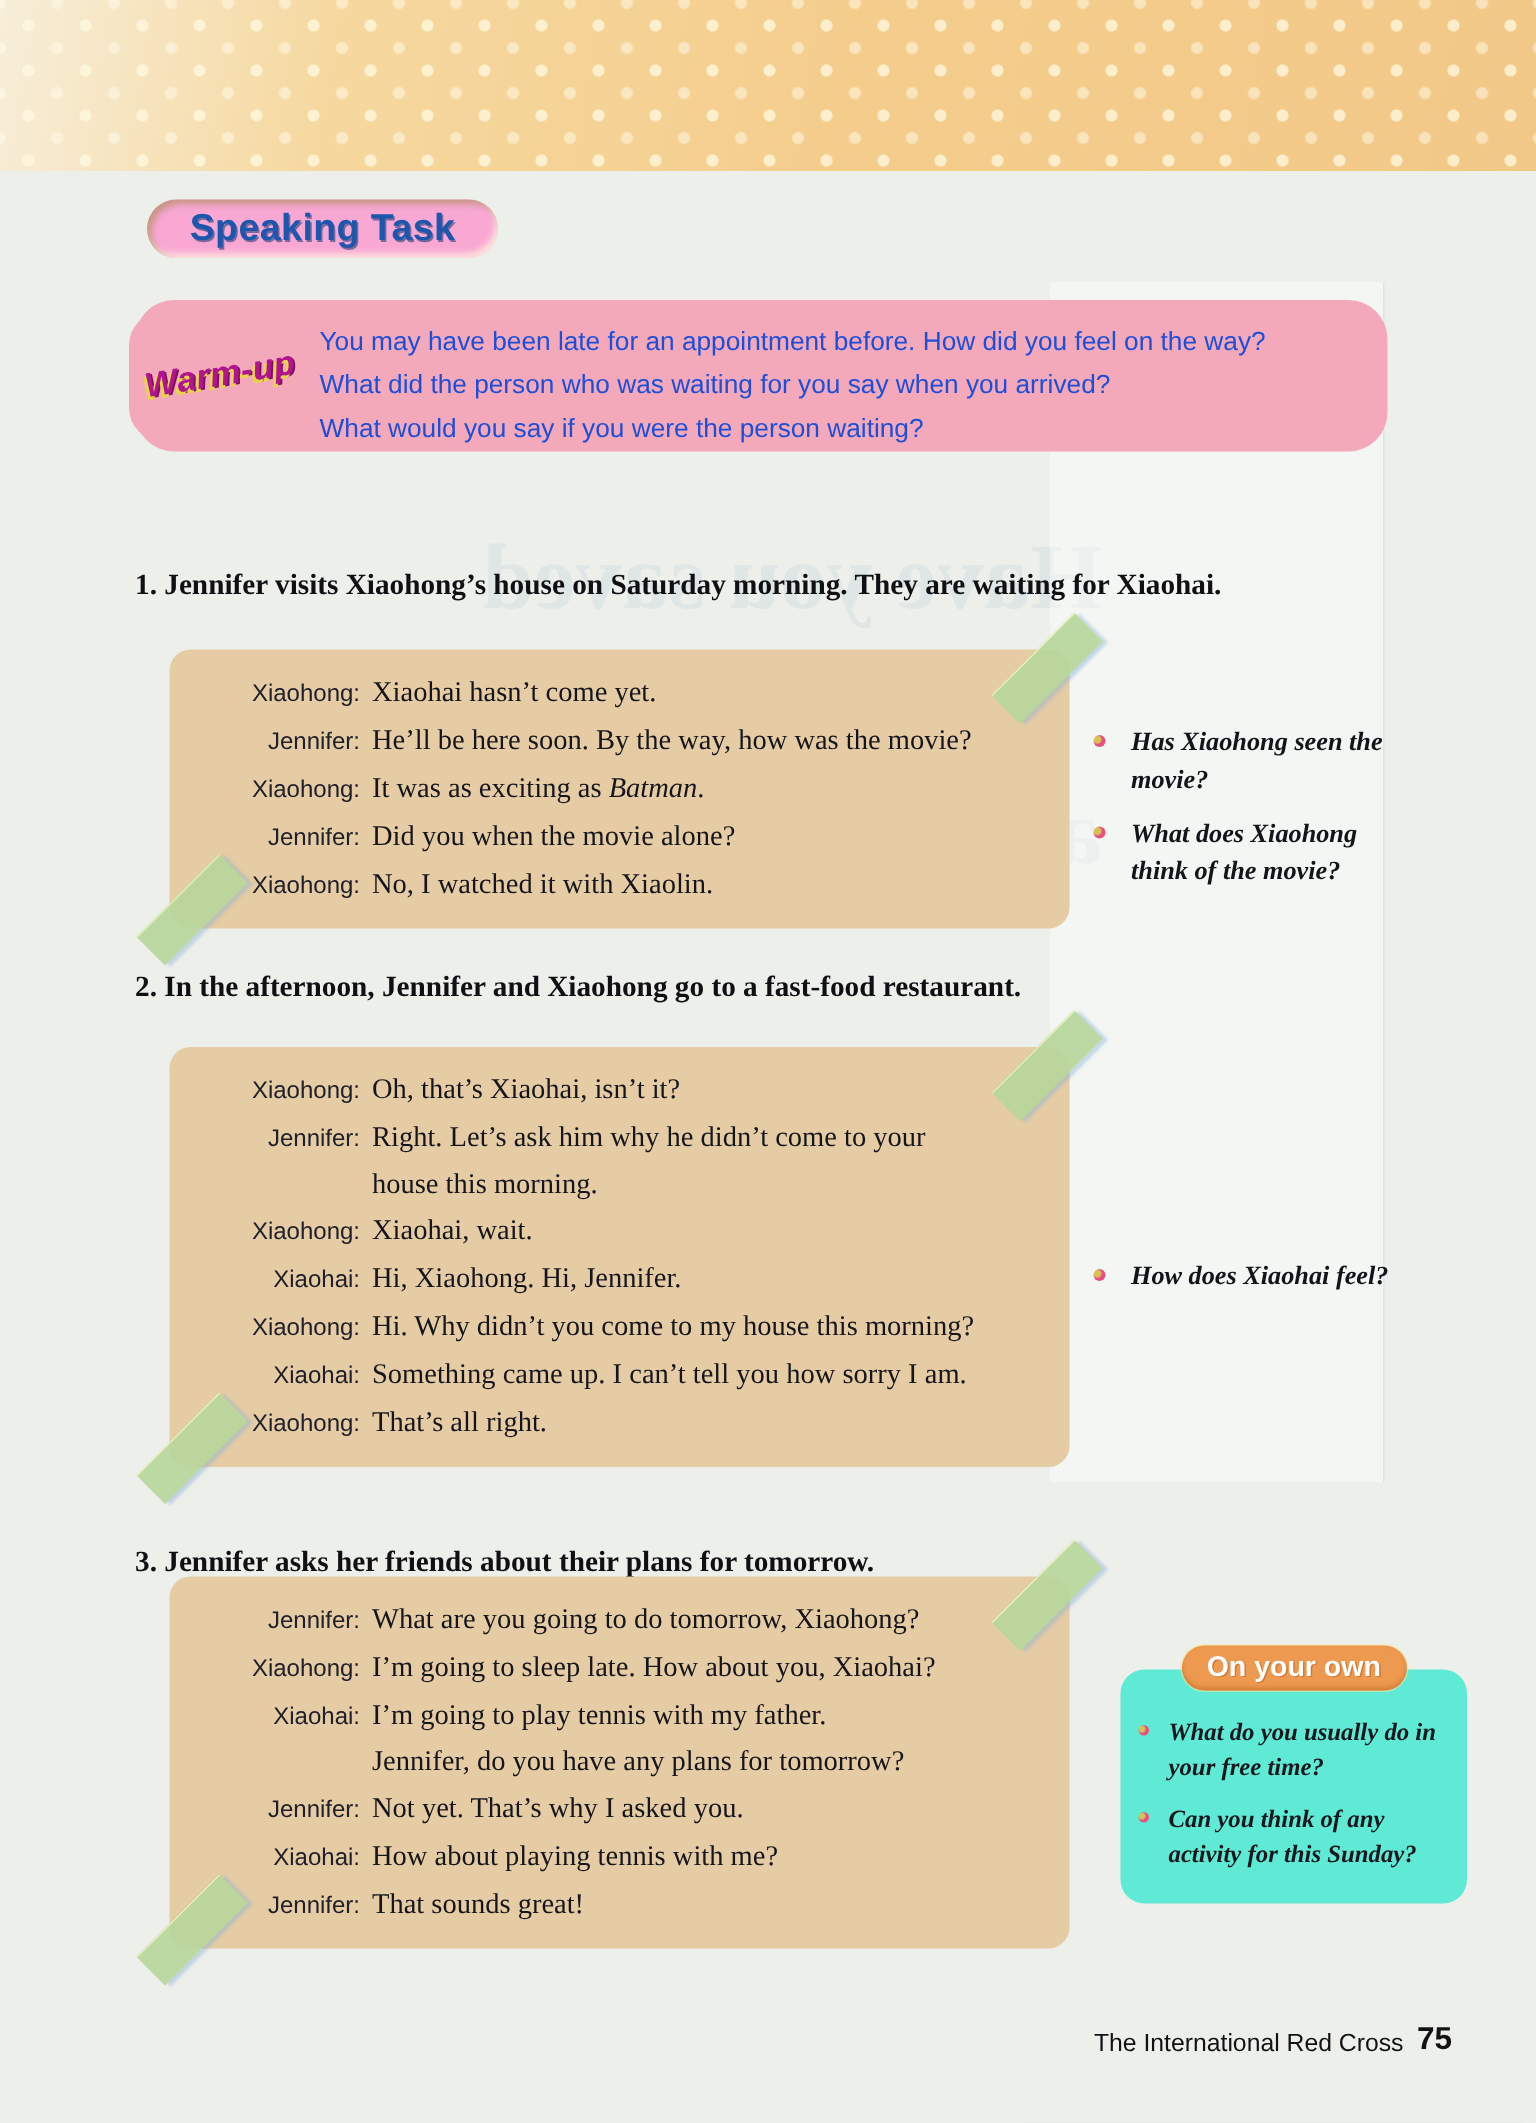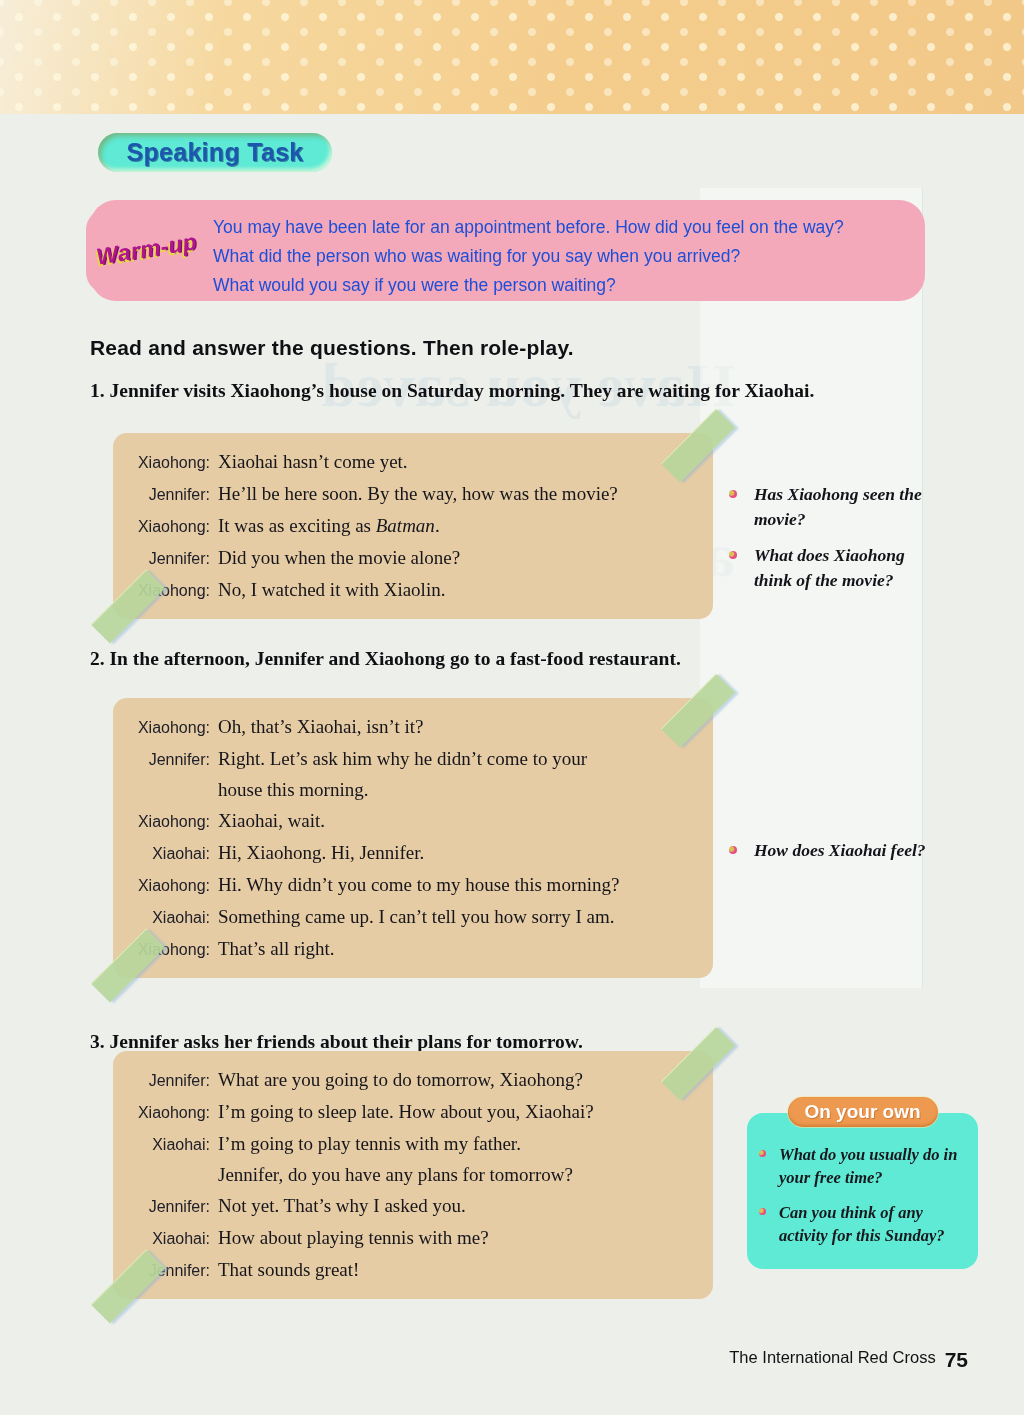--- a/index.html
+++ b/index.html
@@ -28,21 +28,21 @@
   .ghost span{display:block;}
   .ghost-edge{
     position:absolute; left:700px; top:188px; width:222px; height:800px;
     background:rgba(253,254,253,0.45);
     border-right:1px solid rgba(160,195,205,0.30);
     pointer-events:none;
   }
   
   .badge{
     position:absolute; left:98px; top:133px; width:234px; height:39px;
-    background:#5eead4; border-radius:20px;
+    background:#f9a8d4; border-radius:20px;
     box-shadow:inset 3px 3px 5px rgba(140,125,30,.45), inset -2px -3px 4px rgba(255,255,225,.7);
     display:flex; align-items:center; justify-content:center;
   }
   .badge span{
     font-size:25px; font-weight:bold; color:#1d57ad; letter-spacing:.3px;
     text-shadow:1px 1px 0 rgba(14,52,112,.55);
   }
   
   .warmup{
     position:absolute; left:90px; top:200px; width:835px; height:101px;
@@ -66,21 +66,21 @@
     position:absolute; left:90px; top:336px; margin:0;
     font-size:21px; font-weight:bold; color:#101014; letter-spacing:.2px;
   }
   .sec-h{
     position:absolute; left:90px; margin:0; width:860px;
     font-family:"Liberation Serif", serif; font-size:19.5px; font-weight:bold; color:#101014;
   }
   
   .dialog{
     position:absolute; left:113px; width:600px;
-    background:#e6cca4; border-radius:14px; padding:13px 18px 13px 3px;
+    background:#e6cca4; border-radius:14px; padding:13px 18px 13px 33px;
     box-sizing:border-box;
   }
   .drow{display:flex; align-items:baseline;}
   .spk{
     flex:none; width:94px; text-align:right; padding-right:8px;
     font-size:16px; color:#20202a; line-height:31px;
   }
   .txt{
     font-family:"Liberation Serif", serif; font-size:19px; color:#15151b; line-height:31px;
   }
@@ -117,21 +117,21 @@
   }
   .oyo ul{margin:0; padding:0; list-style:none;}
   .oyo li{
     position:relative; padding-left:20px; margin-bottom:12px;
     font-family:"Liberation Serif", serif; font-weight:bold; font-style:italic;
     font-size:16.5px; line-height:23px; color:#17171d;
   }
   .oyo .dot{left:0; top:7px; width:7px; height:7px;}
   
   .footer{
-    position:absolute; top:1348px; right:56px; display:flex; align-items:flex-start;
+    position:absolute; top:1348px; right:56px; display:flex; align-items:flex-end;
     color:#121215;
   }
   .footer .ftext{font-size:16.5px;}
   .footer .pagenum{font-size:21px; font-weight:bold; margin-left:9px;}
 </style>
 </head>
 <body>
 
 <div class="stage">
 
@@ -150,21 +150,20 @@
   <div class="warmup">
     <span class="warmup-lobe"></span>
     <span class="warmup-label">Warm-up</span>
     <div class="warmup-lines">
       <p>You may have been late for an appointment before. How did you feel on the way?</p>
       <p>What did the person who was waiting for you say when you arrived?</p>
       <p>What would you say if you were the person waiting?</p>
     </div>
   </div>
 
-  <h2 class="instruction">Read and answer the questions. Then role-play.</h2>
 
   <h3 class="sec-h" style="top:380px;">1. Jennifer visits Xiaohong’s house on Saturday morning. They are waiting for Xiaohai.</h3>
   <div class="dialog" style="top:433px;">
     <span class="tape tape-tr"></span>
     <span class="tape tape-bl"></span>
     <div class="drow">
       <span class="spk">Xiaohong:</span>
       <span class="txt">Xiaohai hasn’t come yet.</span>
     </div>
     <div class="drow">

